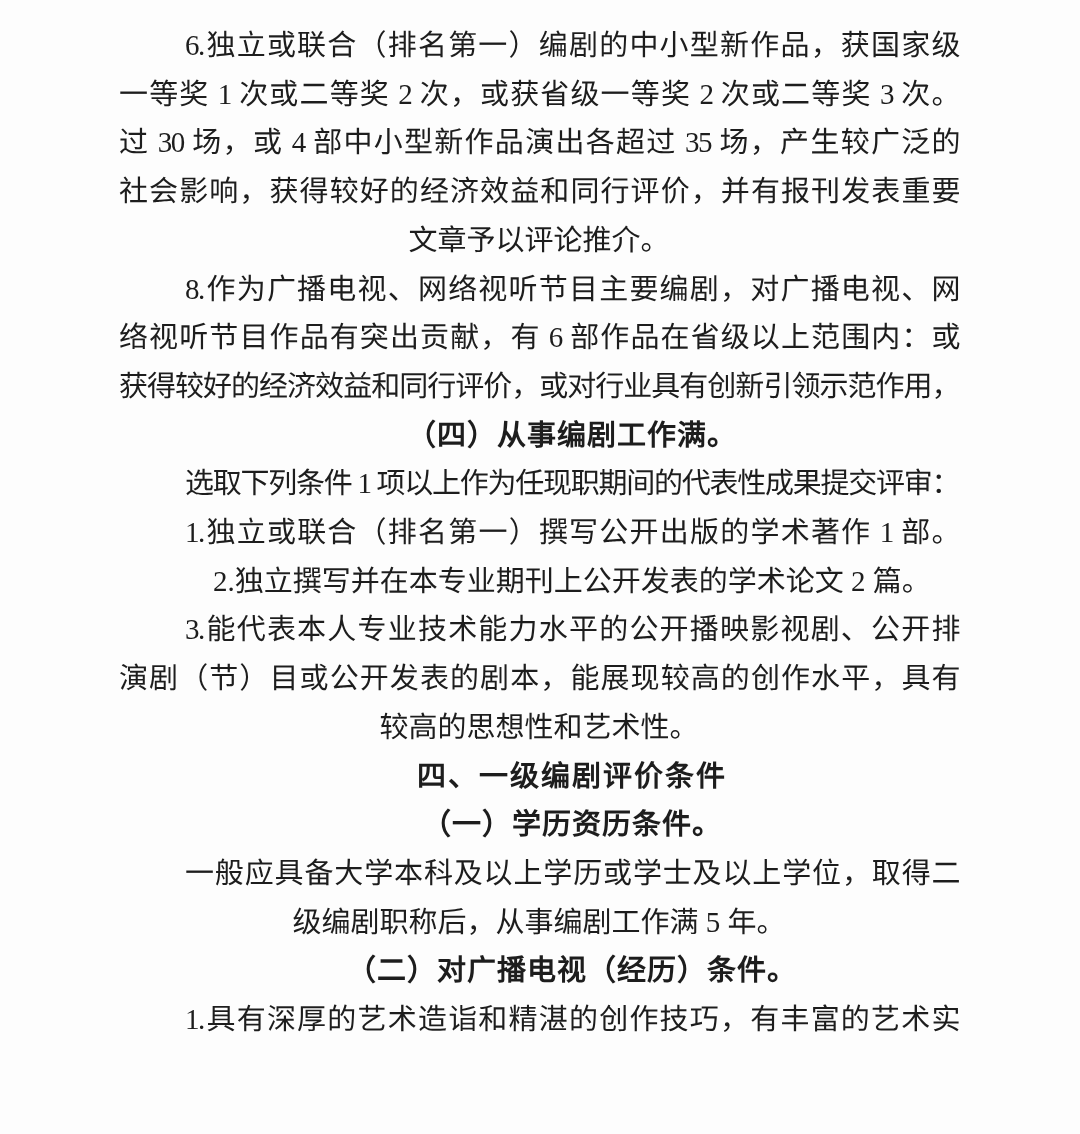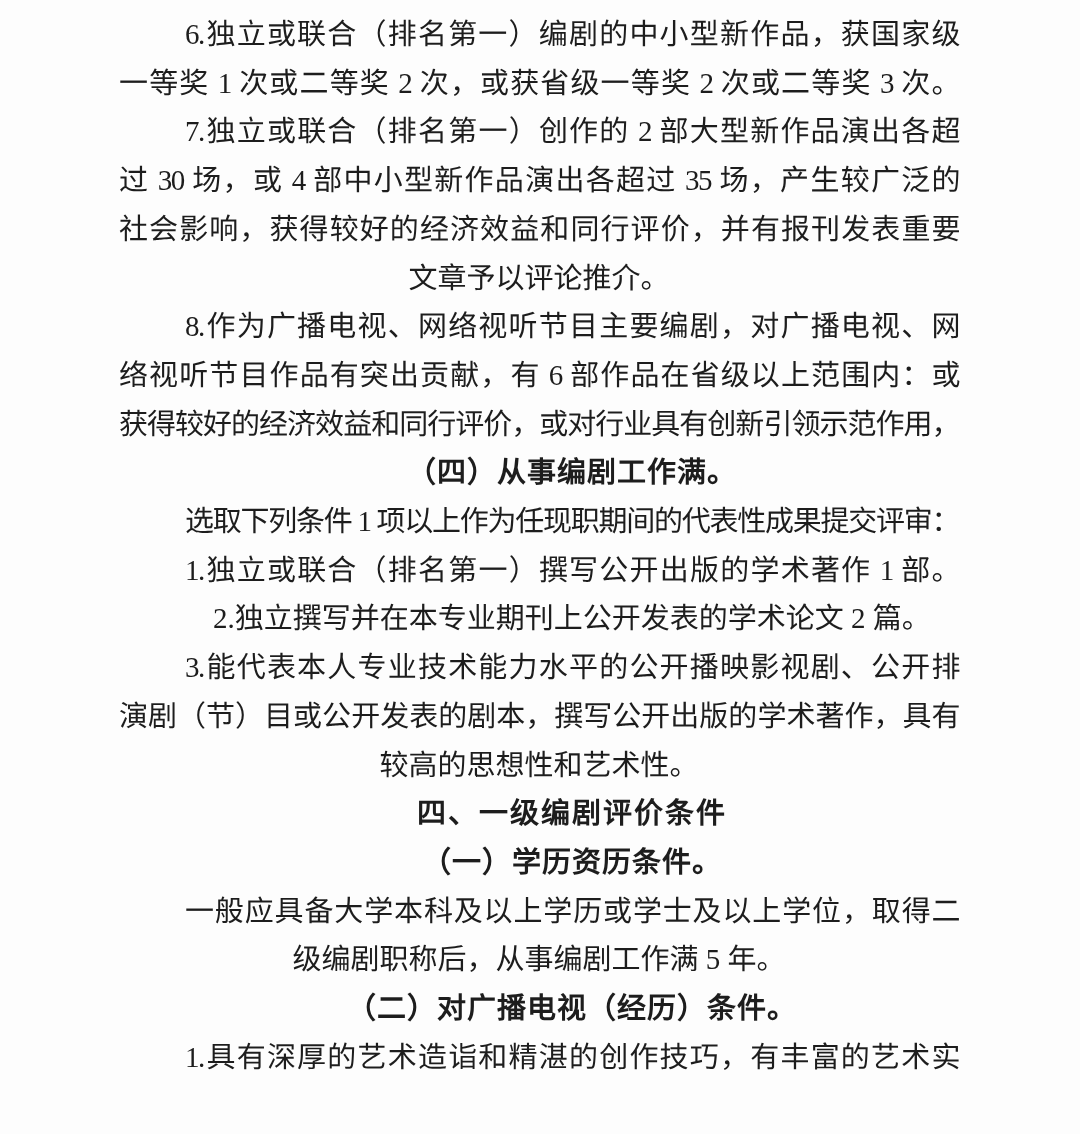--- a/index.html
+++ b/index.html
@@ -11,21 +11,21 @@
     width: 1080px;
     height: 1134px;
     overflow: hidden;
     color: #1d1d1d;
     font-family: "Liberation Serif", "DejaVu Serif", serif;
   }
   .page {
     box-sizing: border-box;
     width: 1080px;
     height: 964px;
-    padding: 10px 121px 0 119px;
+    padding: 21px 121px 0 119px;
     border-radius: 13px;
   }
   .para { margin: 0; }
   .line {
     font-size: 29px;
     line-height: 48.7px;
     text-align: center;
     letter-spacing: 0;
     white-space: normal;
   }
@@ -51,21 +51,20 @@
 <body>
 
 <div class="page">
 
   <section class="para">
     <div class="line indent justify">6.独立或联合（排名第一）编剧的中小型新作品，获国家级</div>
     <div class="line justify">一等奖 1 次或二等奖 2 次，或获省级一等奖 2 次或二等奖 3 次。</div>
   </section>
 
   <section class="para">
-    <div class="line indent justify">7.独立或联合（排名第一）创作的 2 部大型新作品演出各超</div>
     <div class="line justify">过 30 场，或 4 部中小型新作品演出各超过 35 场，产生较广泛的</div>
     <div class="line justify">社会影响，获得较好的经济效益和同行评价，并有报刊发表重要</div>
     <div class="line">文章予以评论推介。</div>
   </section>
 
   <section class="para">
     <div class="line indent justify">8.作为广播电视、网络视听节目主要编剧，对广播电视、网</div>
     <div class="line justify">络视听节目作品有突出贡献，有 6 部作品在省级以上范围内：或</div>
     <div class="line justify">获得较好的经济效益和同行评价，或对行业具有创新引领示范作用，</div>
   </section>
@@ -81,21 +80,21 @@
   <section class="para">
     <div class="line indent justify">1.独立或联合（排名第一）撰写公开出版的学术著作 1 部。</div>
   </section>
 
   <section class="para">
     <div class="line indent">2.独立撰写并在本专业期刊上公开发表的学术论文 2 篇。</div>
   </section>
 
   <section class="para">
     <div class="line indent justify">3.能代表本人专业技术能力水平的公开播映影视剧、公开排</div>
-    <div class="line justify">演剧（节）目或公开发表的剧本，撰写公开出版的学术著作，具有</div>
+    <div class="line justify">演剧（节）目或公开发表的剧本，能展现较高的创作水平，具有</div>
     <div class="line">较高的思想性和艺术性。</div>
   </section>
 
   <section class="para heading-major">
     <div class="line indent">四、一级编剧评价条件</div>
   </section>
 
   <section class="para heading-sub">
     <div class="line indent">（一）学历资历条件。</div>
   </section>

